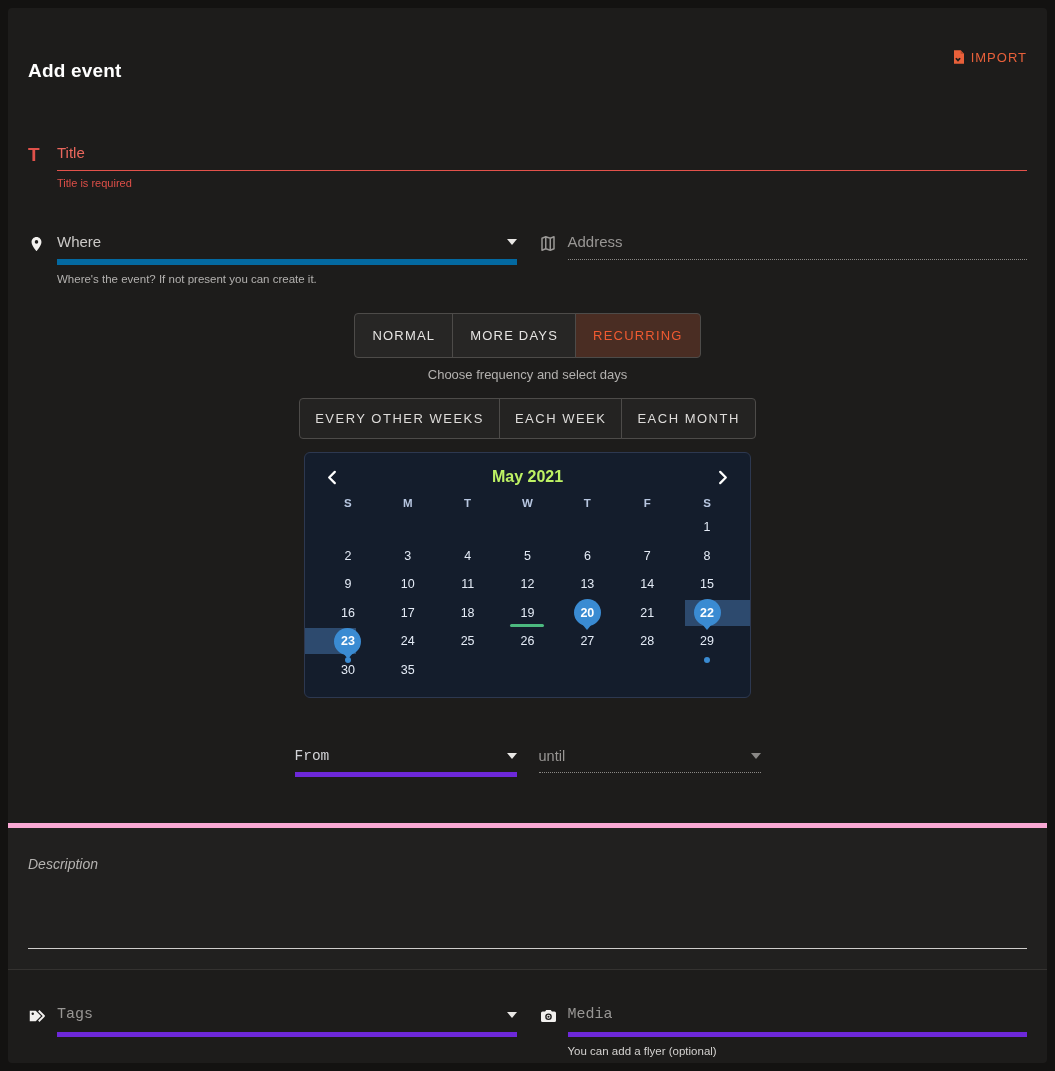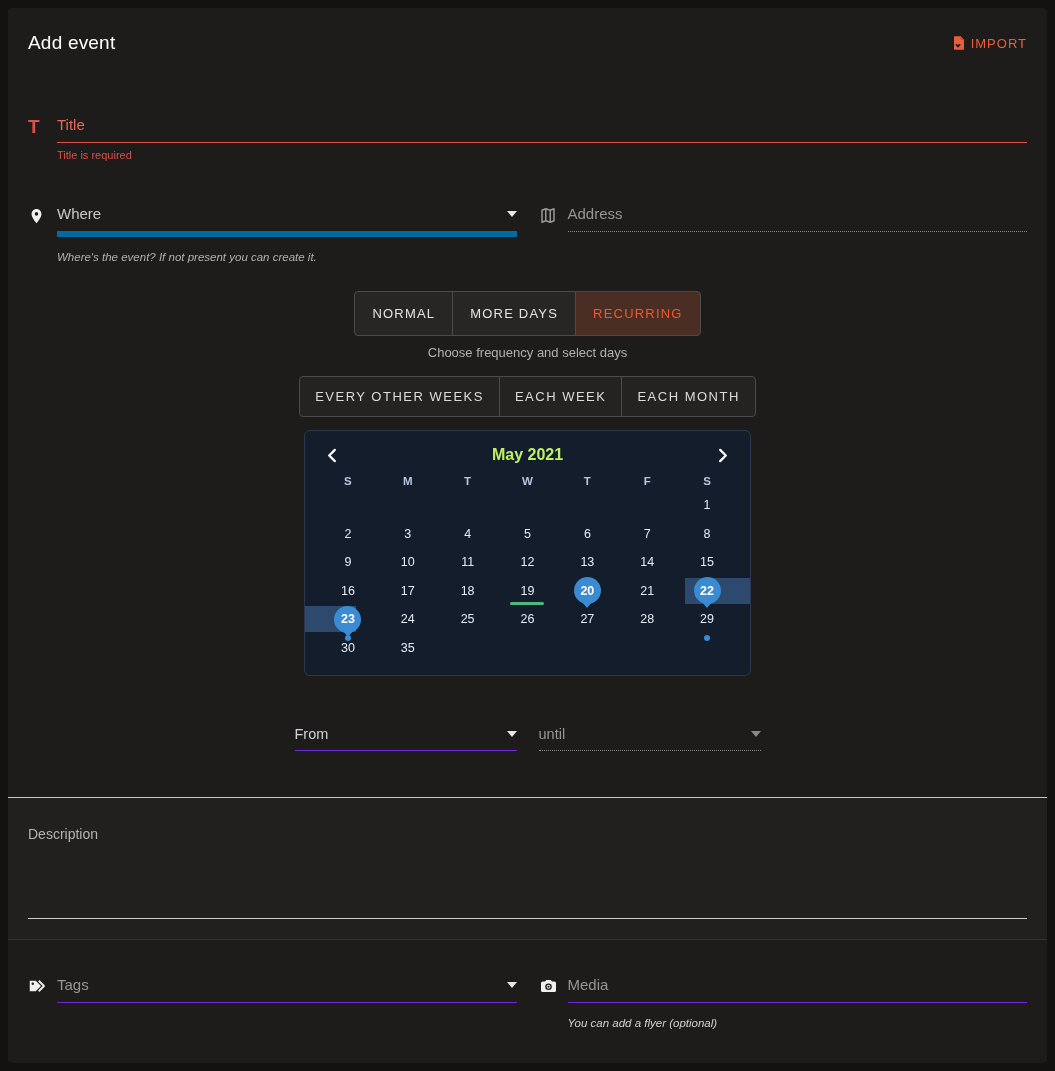--- a/index.html
+++ b/index.html
@@ -8,37 +8,37 @@
     background:#131211;
     font-family:"Liberation Sans", sans-serif;
     -webkit-font-smoothing:antialiased;
   }
   .card {
     margin:8px; height:1055px; background:#1d1c1b; border-radius:4px;
     padding:24px 20px 0; overflow:hidden; position:relative;
   }
   
   .hdr { display:flex; justify-content:space-between; align-items:center; }
-  .page-title { color:#ffffff; font-size:19px; font-weight:normal; letter-spacing:.2px; }
+  .page-title { color:#ffffff; font-size:19px; font-weight:bold; letter-spacing:.2px;margin-top:28px; }
   .import-btn { display:flex; align-items:center; gap:5px; color:#e8603a; font-size:13px;
     letter-spacing:1px; background:none; border:none; cursor:pointer; font-family:inherit; }
   
   .field-row { display:flex; align-items:flex-start; }
   .icon-col { width:29px; flex:0 0 29px; padding-top:1px; }
   .fmain { flex:1; min-width:0; }
   .input-line { display:flex; align-items:center; justify-content:space-between;
     padding-bottom:9px; font-size:15px; }
   .u-solid-red   { border-bottom:1px solid #e3524b; }
   .u-solid-white { border-bottom:6px solid #0369a1; }
-  .u-solid-gray  { border-bottom:1px solid #6d28d9; }
+  .u-solid-gray  { border-bottom:5px solid #6d28d9;font-family:Liberation Mono, monospace; }
   .u-dotted      { border-bottom:1px dotted #8a8886; }
   .ph-red  { color:#ea675d; }
   .ph-lt   { color:#cbc9c7; }
   .ph-gray { color:#989694; }
-  .helper { font-size:11.5px; color:#b3b1af; margin-top:14px;font-style:italic; }
+  .helper { font-size:11.5px; color:#b3b1af; margin-top:8px; }
   .error  { font-size:11px; color:#dd4f48; margin-top:6px; }
   .caret { width:0; height:0; border-left:5px solid transparent; border-right:5px solid transparent;
     border-top:6px solid #e9e7e5; }
   .caret.gray { border-top-color:#8a8886; }
   
   .title-row { margin-top:62px; }
   .two-col { display:flex; gap:22px; margin-top:44px; }
   .two-col > .col { flex:1; min-width:0; }
   
   .tabs-wrap { display:flex; justify-content:center; margin-top:28px; }
@@ -77,22 +77,22 @@
     border-top:6px solid #3a8bd2; }
   .green-bar { position:absolute; bottom:0; left:50%; transform:translateX(-50%); width:34px;
     height:3px; border-radius:2px; background:#4cb97f; z-index:1; }
   .blue-dot { position:absolute; bottom:-7px; left:50%; transform:translateX(-50%); width:6px;
     height:6px; border-radius:50%; background:#3a8bd2; z-index:3; }
   
   .time-row { display:flex; justify-content:center; gap:22px; margin-top:50px; }
   .time-sel { width:222px; }
   .time-sel .input-line { padding-bottom:8px; font-size:14.5px; }
   
-  .desc-section { margin:46px -20px 0; background:#21201f; border-top:1px solid #f9a8d4;
-    border-bottom:1px solid #343230; padding:28px 20px 20px; }
+  .desc-section { margin:46px -20px 0; background:#21201f; border-top:5px solid #f9a8d4;
+    border-bottom:1px solid #343230; padding:28px 20px 20px;font-style:italic; }
   .desc-label { color:#b5b3b1; font-size:14px; }
   .desc-input { height:77px; border-bottom:1px solid #cfcdcb; cursor:text; }
   
   .media-row { margin-top:36px; }
   .send-row { display:flex; justify-content:flex-end; margin-top:34px; }
   .send-btn { background:#3d3c3b; color:#908e8c; border:none; border-radius:4px; font-size:13px;
     letter-spacing:1px; padding:10px 14px; cursor:default; font-family:inherit; }
   .ticon { display:inline-block; color:#e0514a; font-weight:bold; font-size:19px; line-height:1; }
 </style>
 </head>

